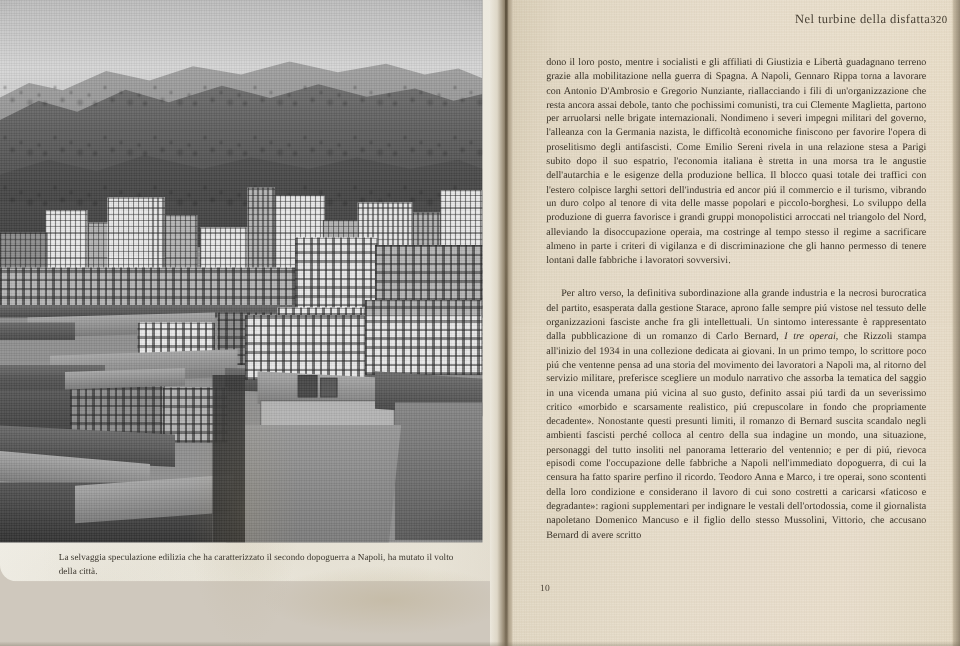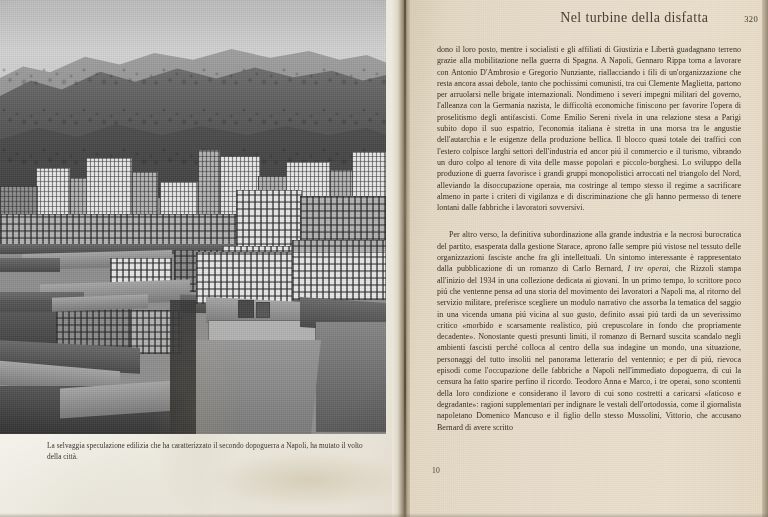--- a/index.html
+++ b/index.html
@@ -7,25 +7,26 @@
     width:768px;height:517px;overflow:hidden;
     background:#cfc8bd;
     font-family:"Liberation Serif", serif;
   }
   .book{
     position:relative;width:768px;height:517px;
     display:block;
   }
   
   .page-left{
-    position:absolute;left:0;top:0;width:404px;height:517px;
+    position:absolute;left:0;top:0;width:404px;height:465px;
     background:
       radial-gradient(ellipse 300px 200px at 60% 95%, rgba(196,185,160,.22), rgba(0,0,0,0) 70%),
       radial-gradient(ellipse 220px 120px at 20% 100%, rgba(190,180,155,.18), rgba(0,0,0,0) 70%),
       linear-gradient(100deg,#f3f1ea 0%, #f1efe7 55%, #ebe7dc 88%, #e3ddd0 100%);
+    border-radius: 13px;
   }
   .photo{
     position:absolute;left:0px;top:0px;width:386px;height:434px;
     overflow:hidden;
     background:#8e8e8a;
     filter:grayscale(1) contrast(1.06);
   }
   .photo-noise{
     position:absolute;inset:0;
     background-image:
@@ -116,22 +117,21 @@
       repeating-linear-gradient(0deg, rgba(255,255,255,.035) 0 1px, rgba(140,120,90,.035) 1px 2px),
       repeating-linear-gradient(90deg, rgba(255,255,255,.03) 0 1px, rgba(140,120,90,.03) 1px 2px);
     opacity:.9;
   }
   .running-head{
     position:absolute;left:0;top:10px;width:100%;
     display:flex;justify-content:flex-end;align-items:baseline;
     padding-right:10px;box-sizing:border-box;
   }
   .rh-title{
-    font-size:14px;color:#473f33;letter-spacing:.35px;
-    margin-right:36px;
+    font-size:10px;color:#473f33;letter-spacing:.35px;
   }
   .folio{font-size:8.6px;color:#3f382d;letter-spacing:.3px;}
   .body-col{
     position:absolute;left:11px;top:28px;width:336px;
     font-size:8.05px;line-height:1.405;color:#362f25;
     text-align:justify;text-justify:inter-word;
     hyphens:none;word-spacing:.1px;
   }
   .body-col p{margin:16px;}
   .body-col p.indent{text-indent:12px;}

